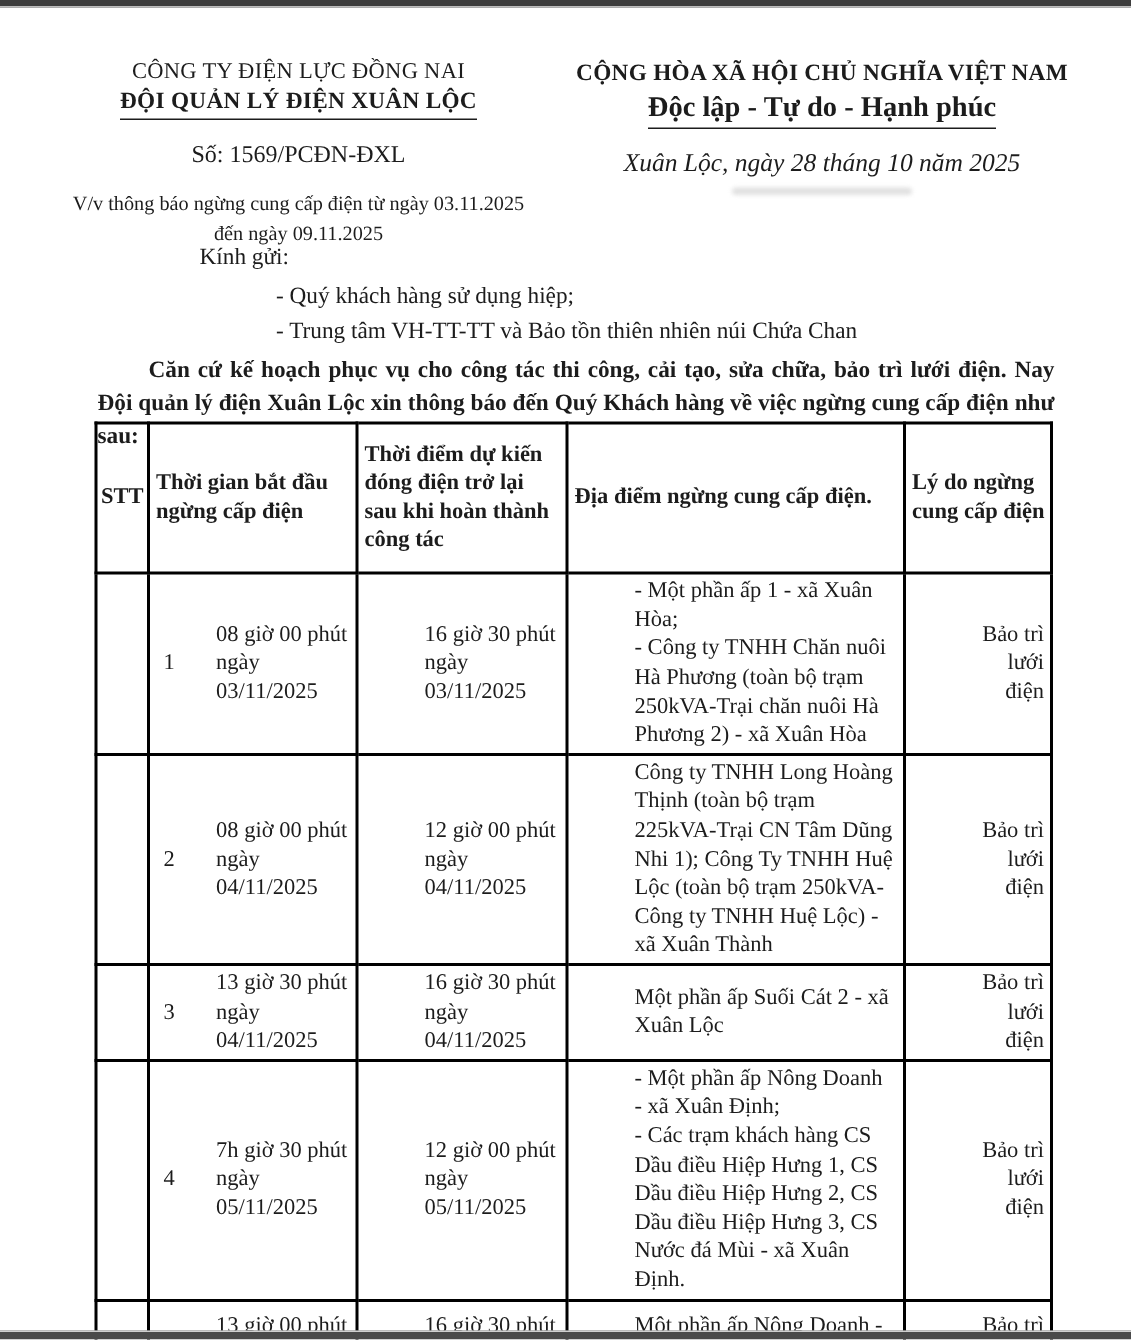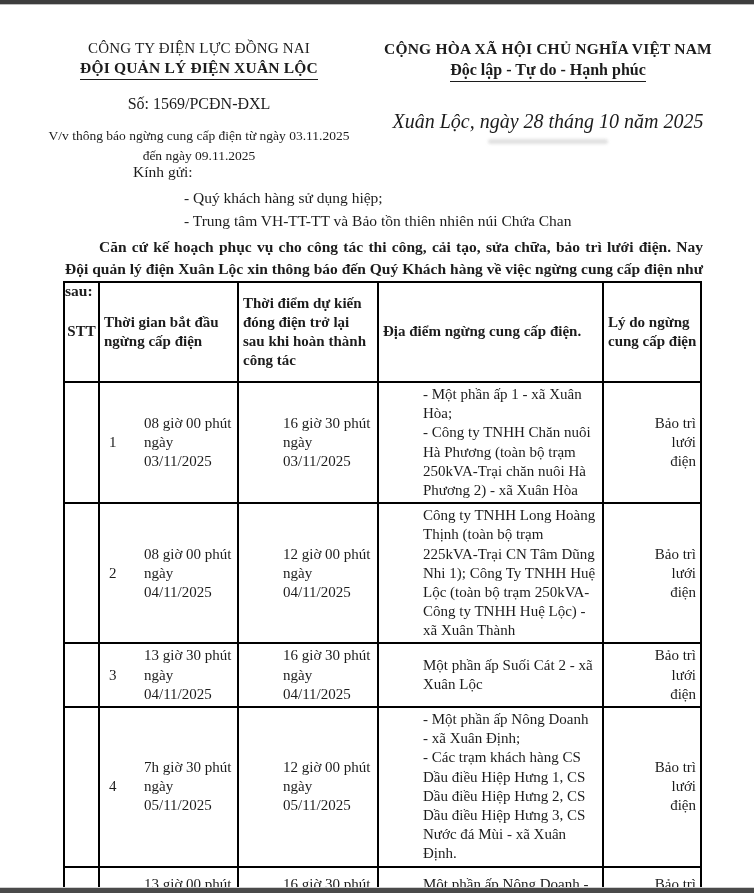--- a/index.html
+++ b/index.html
@@ -50,26 +50,26 @@
   .doc-number { font-size: 16px; margin-top: 15px; }
   .doc-subject {
     font-size: 13.5px;
     margin-top: 13px;
     white-space: pre-line;
     line-height: 1.45;
   }
   .national-title { font-size: 15.5px; font-weight: bold; letter-spacing: 0.2px; }
   .national-motto {
     display: inline-block;
-    font-size: 16px; font-weight: bold;
+    font-size: 19px; font-weight: bold;
     padding-bottom: 2px;
     border-bottom: 1.6px solid #1c1c1c;
     margin-top: 3px;
   }
-  .place-date { font-size: 20px; font-style: italic; margin-top: 28px; }
+  .place-date { font-size: 17px; font-style: italic; margin-top: 13px; }
   .smudge {
     width: 120px; height: 5px; margin: 6px auto 0 auto;
     background: #d9d9d9;
     filter: blur(1.5px);
     opacity: 0.8;
     border-radius: 3px;
   }
 
   
   .salutation {

